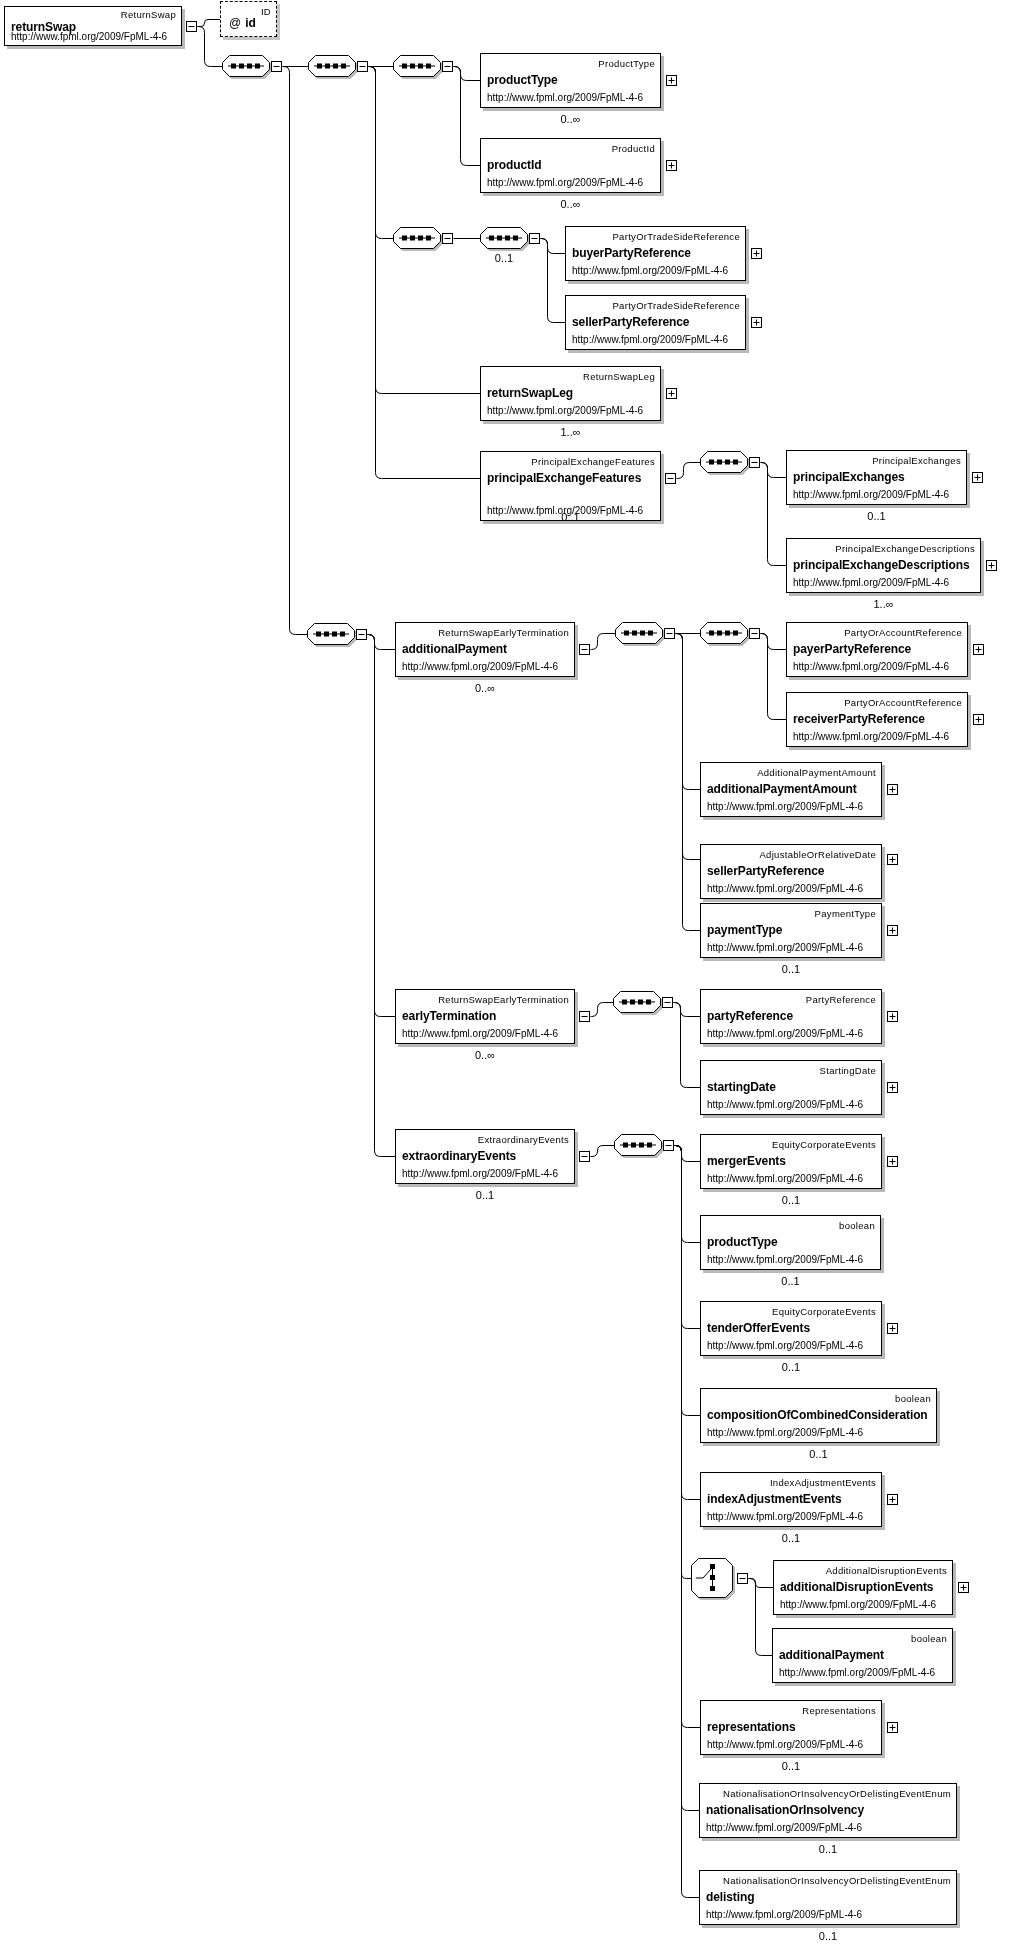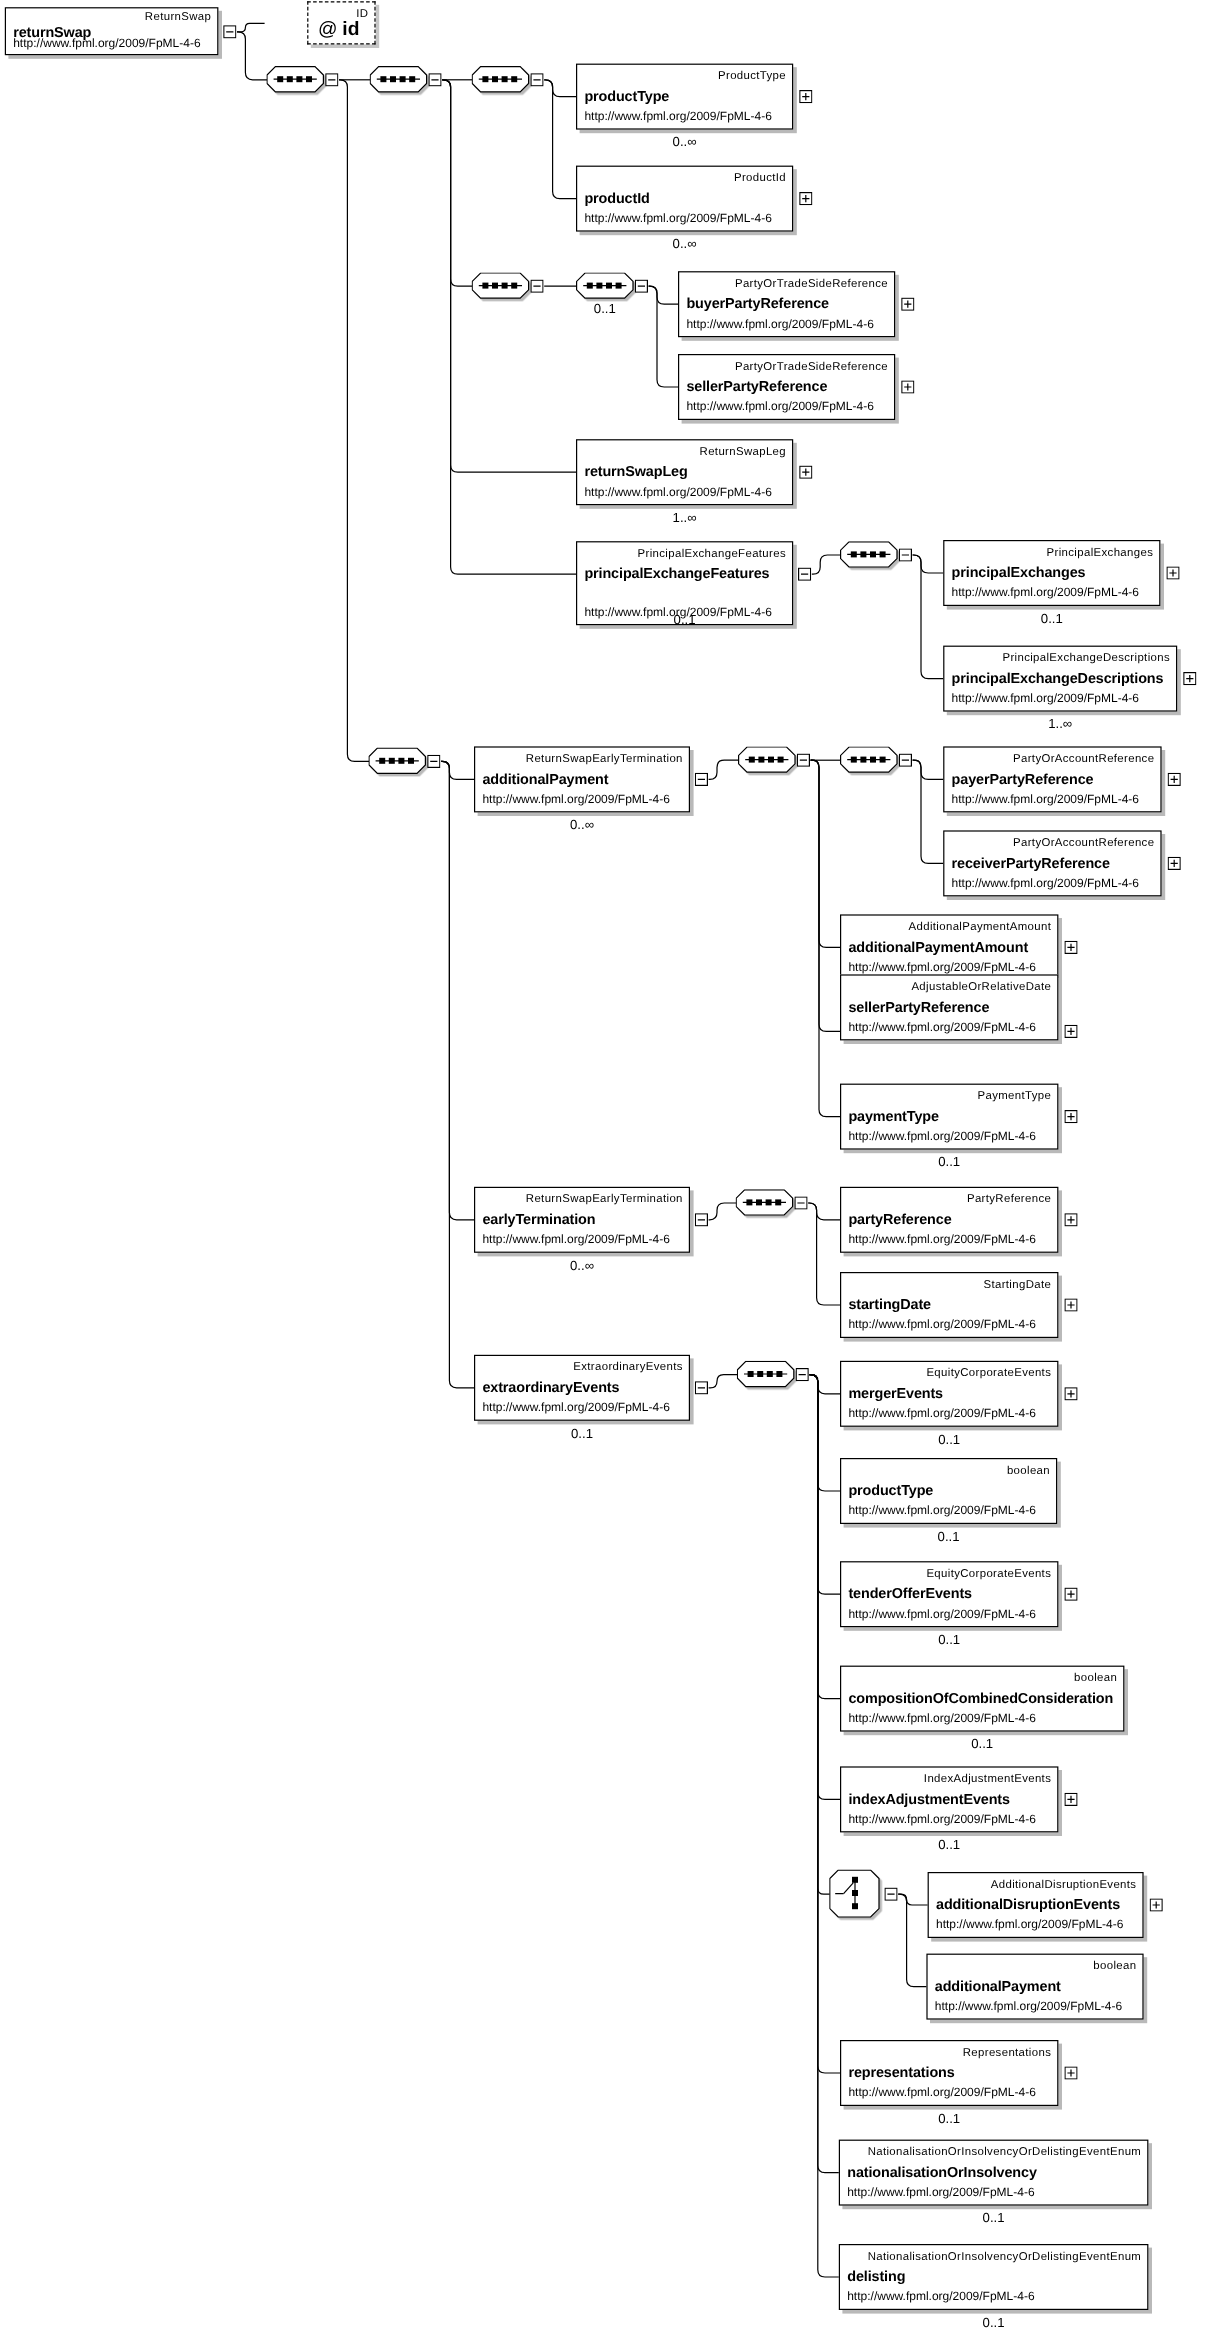--- a/index.html
+++ b/index.html
@@ -12,21 +12,21 @@
   .etype{position:absolute;top:4px;right:5px;font-size:9.5px;letter-spacing:.3px;
          color:#000;white-space:nowrap;}
   .ename{position:absolute;top:19px;left:6px;font-weight:bold;font-size:12px;
          letter-spacing:-.1px;white-space:nowrap;}
   .ens{position:absolute;bottom:4px;left:6px;font-size:10px;white-space:nowrap;}
   .compact .etype{top:2px;}
   .compact .ename{top:13px;}
   .compact .ens{bottom:3px;}
   .abox{position:absolute;background:#fff;border:1px dashed #000;
         box-shadow:3px 3px 0 #c6c6c6;z-index:2;box-sizing:border-box;}
-  .aname{position:absolute;top:14px;left:8px;font-size:16px;white-space:nowrap;}
+  .aname{position:absolute;top:14px;left:8px;font-size:12px;white-space:nowrap;}
   .aname .at{margin-right:4px;}
   .aname .anm{font-weight:bold;}
   .card{position:absolute;font-size:11px;color:#000;z-index:2;
         transform:translateX(-50%);white-space:nowrap;}
   .picon{position:absolute;width:11px;height:11px;z-index:3;cursor:pointer;line-height:0;}
   .nicon{position:absolute;z-index:2;line-height:0;}
   .nicon svg{filter:drop-shadow(2px 2px 0 #b9b9b9);}
 </style>
 </head>
 <body>
@@ -79,21 +79,21 @@
     </svg>
 <div class="ebox compact" style="left: 4px; top: 6px; width: 178px; height: 40px;">
       <span class="etype">ReturnSwap</span>
       <span class="ename">returnSwap</span>
       <span class="ens">http://www.fpml.org/2009/FpML-4-6</span>
     </div>
     <div class="picon" style="left: 186px; top: 20.5px;"><svg width="11" height="11" viewBox="0 0 11 11">
         <rect x="0.5" y="0.5" width="10" height="10" fill="#fff" stroke="#000"></rect>
         <line x1="2.5" y1="5.5" x2="8.5" y2="5.5" stroke="#000"></line>
       </svg></div>
-    <div class="abox" style="left: 220px; top: 1px; width: 57px; height: 36px; margin-left: 36px;">
+    <div class="abox" style="left: 220px; top: 1px; width: 57px; height: 36px;">
       <span class="etype">ID</span>
       <span class="aname"><span class="at">@</span><span class="anm">id</span></span>
     </div>
     <div class="nicon" style="left: 222px; top: 55px;"><svg width="52" height="26">
         <g>
           <path d="M7.5,0.5 H40.5 L47.5,7.5 V14.5 L40.5,21.5 H7.5 L0.5,14.5 V7.5 Z" fill="#fff" stroke="#000"></path>
           <line x1="6" y1="11" x2="42" y2="11" stroke="#000"></line>
           <rect x="9" y="8.5" width="5" height="5"></rect>
           <rect x="17" y="8.5" width="5" height="5"></rect>
           <rect x="25" y="8.5" width="5" height="5"></rect>
@@ -335,21 +335,21 @@
     <div class="ebox" style="left: 700px; top: 762px; width: 182px; height: 55px;">
       <span class="etype">AdditionalPaymentAmount</span>
       <span class="ename">additionalPaymentAmount</span>
       <span class="ens">http://www.fpml.org/2009/FpML-4-6</span>
     </div>
     <div class="picon" style="left: 887px; top: 783.5px;"><svg width="11" height="11" viewBox="0 0 11 11">
         <rect x="0.5" y="0.5" width="10" height="10" fill="#fff" stroke="#000"></rect>
         <line x1="2.5" y1="5.5" x2="8.5" y2="5.5" stroke="#000"></line>
         <line x1="5.5" y1="2.5" x2="5.5" y2="8.5" stroke="#000"></line>
       </svg></div>
-    <div class="ebox" style="left: 700px; top: 812px; width: 182px; height: 55px;">
+    <div class="ebox" style="left: 700px; top: 844px; width: 182px; height: 55px;">
       <span class="etype">AdjustableOrRelativeDate</span>
       <span class="ename">sellerPartyReference</span>
       <span class="ens">http://www.fpml.org/2009/FpML-4-6</span>
     </div>
     <div class="picon" style="left: 887px; top: 853.5px;"><svg width="11" height="11" viewBox="0 0 11 11">
         <rect x="0.5" y="0.5" width="10" height="10" fill="#fff" stroke="#000"></rect>
         <line x1="2.5" y1="5.5" x2="8.5" y2="5.5" stroke="#000"></line>
         <line x1="5.5" y1="2.5" x2="5.5" y2="8.5" stroke="#000"></line>
       </svg></div>
     <div class="ebox" style="left: 700px; top: 903px; width: 182px; height: 55px;">

